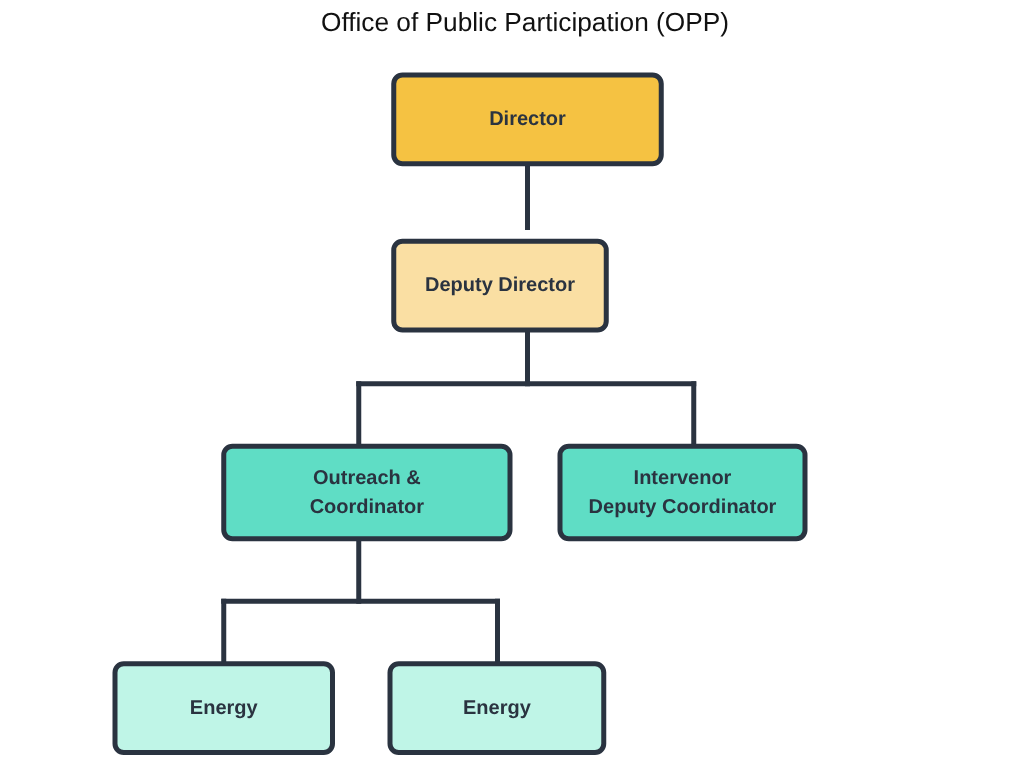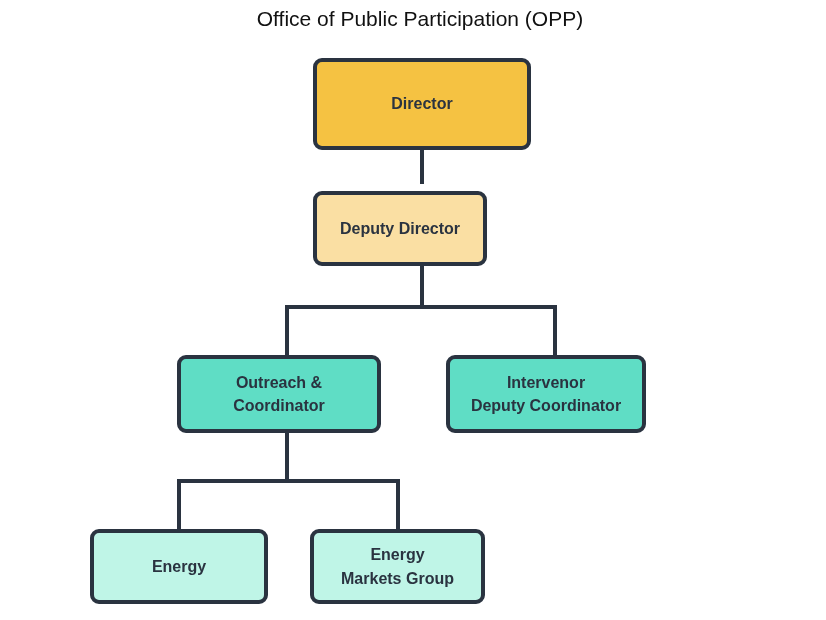--- a/index.html
+++ b/index.html
@@ -34,29 +34,29 @@
     flex-direction: column;
     align-items: center;
     justify-content: center;
     text-align: center;
     font-size: 16px;
     font-weight: bold;
     color: var(--border, #2A3340);
     line-height: 1.45;
   }
   .node-director {
-    left: 313px; top: 58px; width: 218px; height: 92px;
+    left: 313px; top: 58px; width: 218px; height: 75px;
     background: var(--director-fill, #F5C242);
   }
   .node-deputy {
     left: 313px; top: 191px; width: 174px; height: 75px;
     background: var(--deputy-fill, #FADFA3);
   }
   .node-outreach {
-    left: 177px; top: 355px; width: 204px; height: 78px;
+    left: 177px; top: 355px; width: 233px; height: 78px;
     background: var(--branch-fill, #5FDDC5);
   }
   .node-intervenor {
     left: 446px; top: 355px; width: 200px; height: 78px;
     background: var(--branch-fill, #5FDDC5);
   }
   .node-energy-infra {
     left: 90px; top: 529px; width: 178px; height: 75px;
     background: var(--leaf-fill, #BFF5E7);
   }
@@ -113,14 +113,13 @@
   <span>Intervenor</span>
   <span>Deputy Coordinator</span>
 </div>
 
 <div class="node node-energy-infra">
   <span>Energy</span>
 </div>
 
 <div class="node node-energy-markets">
   <span>Energy</span>
-  <span>Markets Group</span>
 </div>
 
 </body></html>

